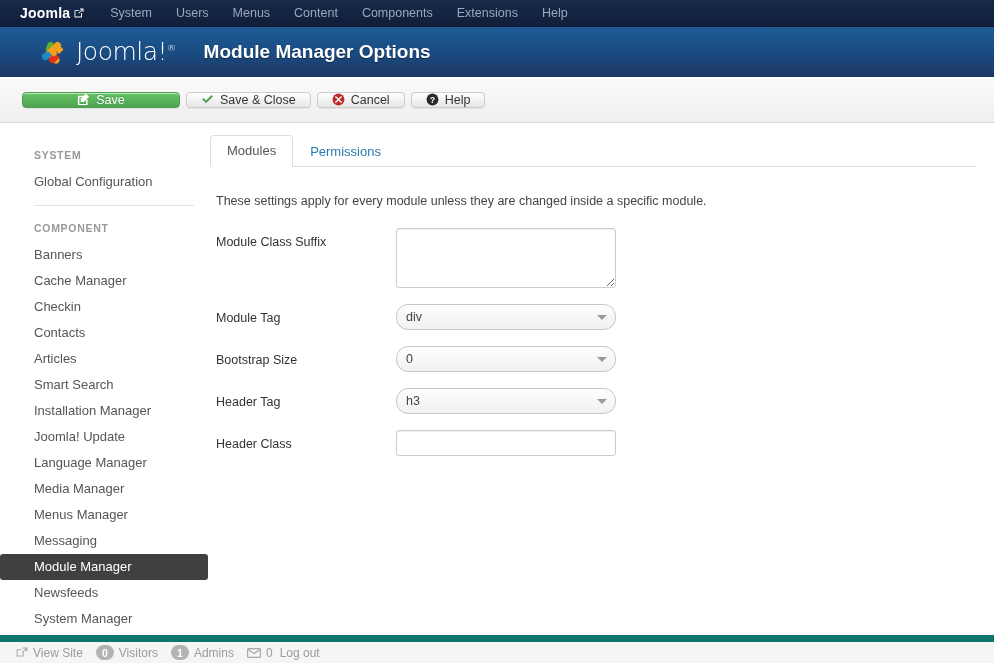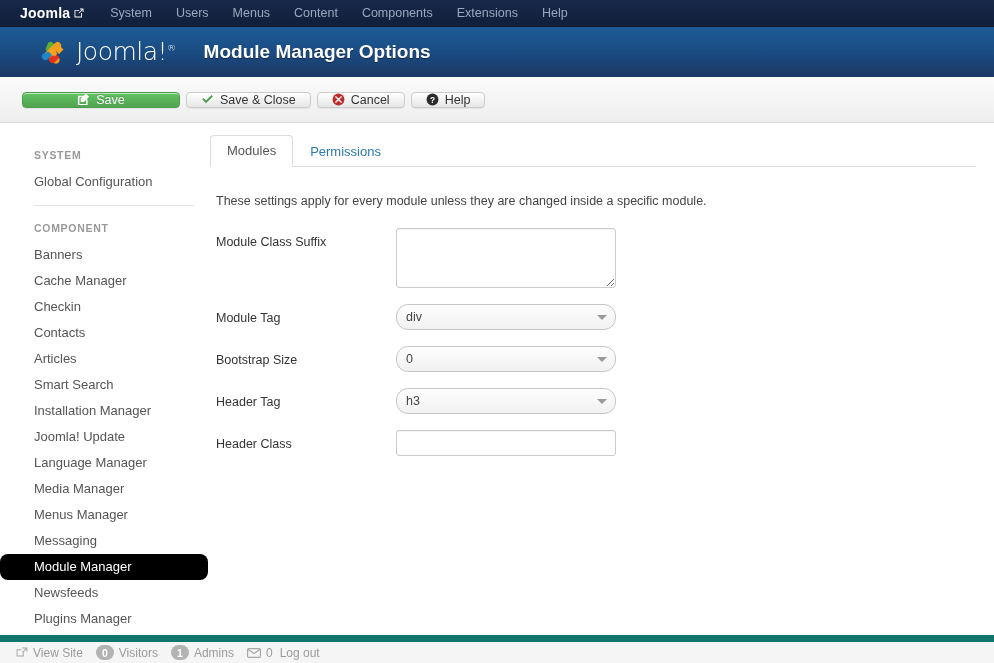--- a/index.html
+++ b/index.html
@@ -157,26 +157,26 @@
   .side-item {
     font-size: 13px;
     color: #555555;
     padding: 5px 0 5px 14px;
     margin-right: 0px;
     cursor: pointer;
     line-height: 16px;
     border-radius: 2px;
   }
   .side-item.active {
-    background: #000000;
+    background: #404040;
     color: #ffffff;
     margin-left: -20px;
     padding-left: 34px;
     width: 208px;
-    border-radius: 8px;
+    border-radius: 3px;
   }
   .side-divider {
     height: 1px;
     background: #e4e4e4;
     margin: 10px 14px 12px 14px;
   }
 
   
   .main {
     flex: 1;
@@ -433,21 +433,21 @@
       <div class="side-item">Articles</div>
       <div class="side-item">Smart Search</div>
       <div class="side-item">Installation Manager</div>
       <div class="side-item">Joomla! Update</div>
       <div class="side-item">Language Manager</div>
       <div class="side-item">Media Manager</div>
       <div class="side-item">Menus Manager</div>
       <div class="side-item">Messaging</div>
       <div class="side-item active">Module Manager</div>
       <div class="side-item">Newsfeeds</div>
-      <div class="side-item">Plugins Manager</div>
+      <div class="side-item">System Manager</div>
       <div class="side-item">Redirect</div>
 
     </div>
 
     <div class="main">
 
       <div class="tabs">
         <div class="tab active">Modules</div>
         <div class="tab">Permissions</div>
       </div>

